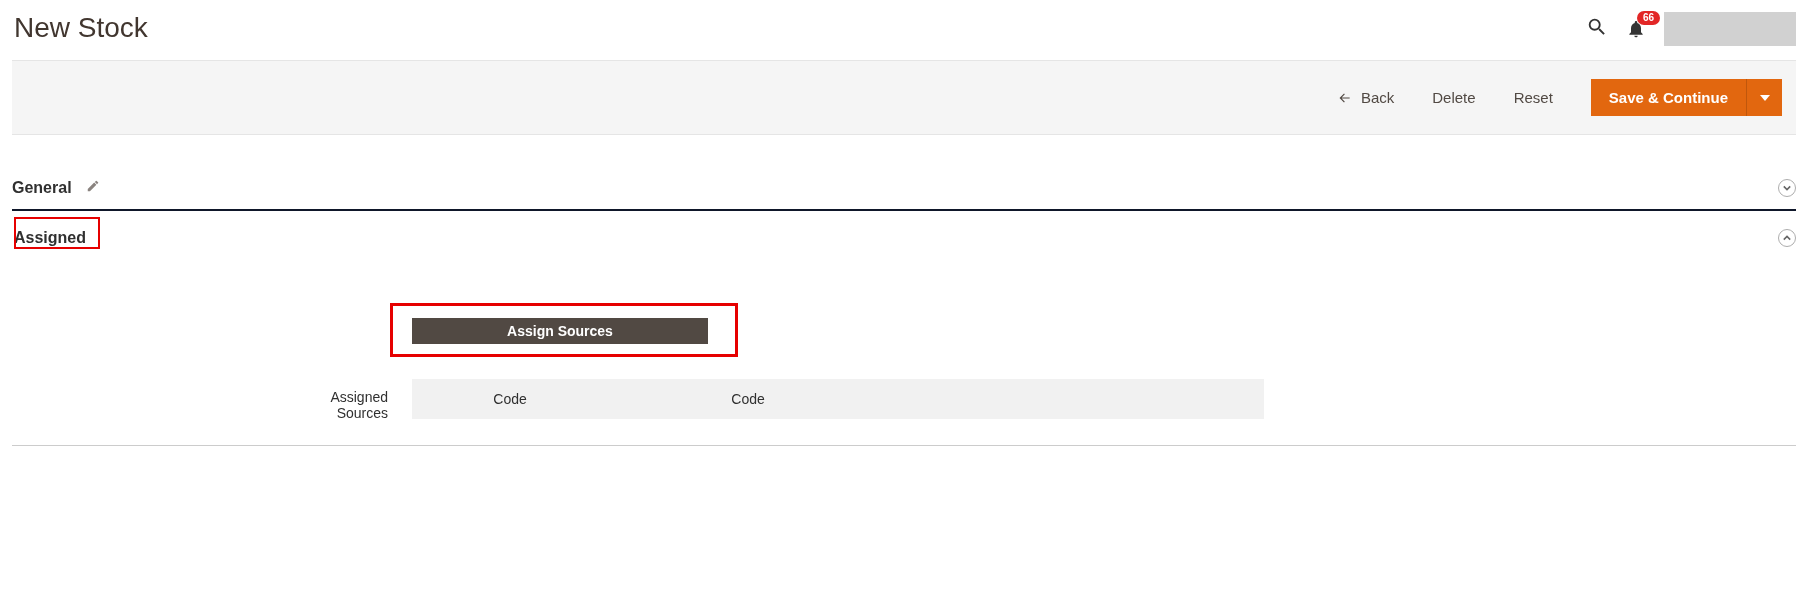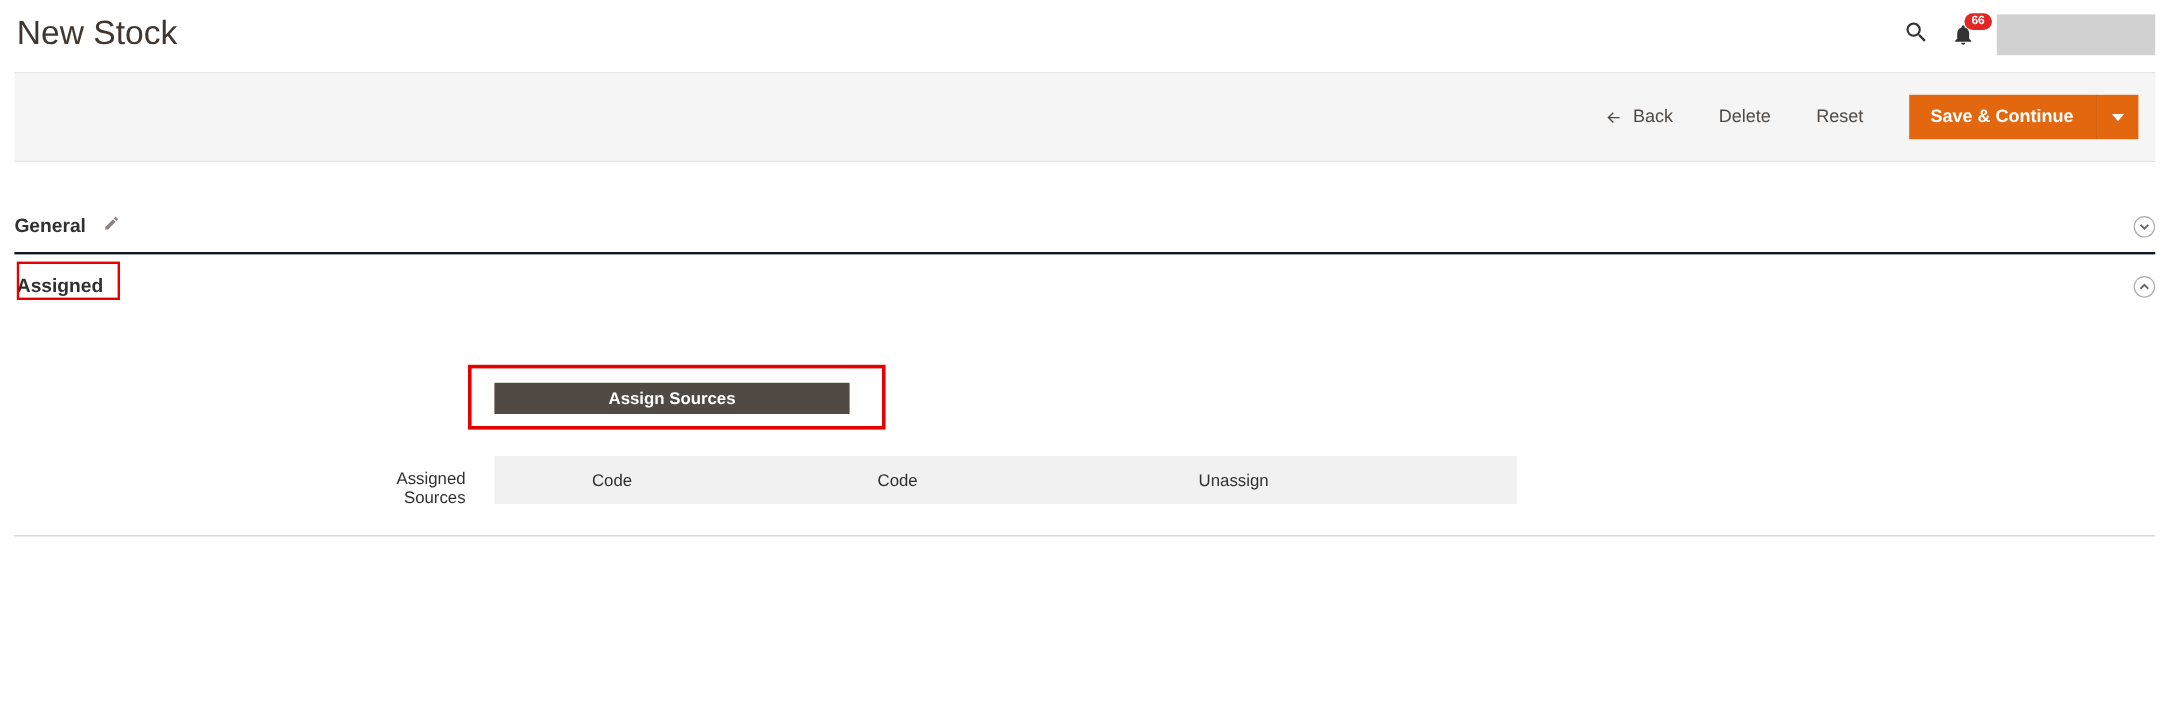--- a/index.html
+++ b/index.html
@@ -247,18 +247,17 @@
   <div class="sources-body">
     <div class="assign-row">
       <button class="assign-btn">Assign Sources</button>
       <div class="hl-red-2" style="left:378px; top:0; width:348px; height:54px;"></div>
     </div>
     <div class="assigned-row">
       <div class="assigned-label">Assigned Sources</div>
       <div class="assigned-table">
         <div class="th code">Code</div>
         <div class="th name">Code</div>
-        <div class="th unassign">Unassign</div>
       </div>
     </div>
   </div>
 
 </div>
 
 </body></html>

